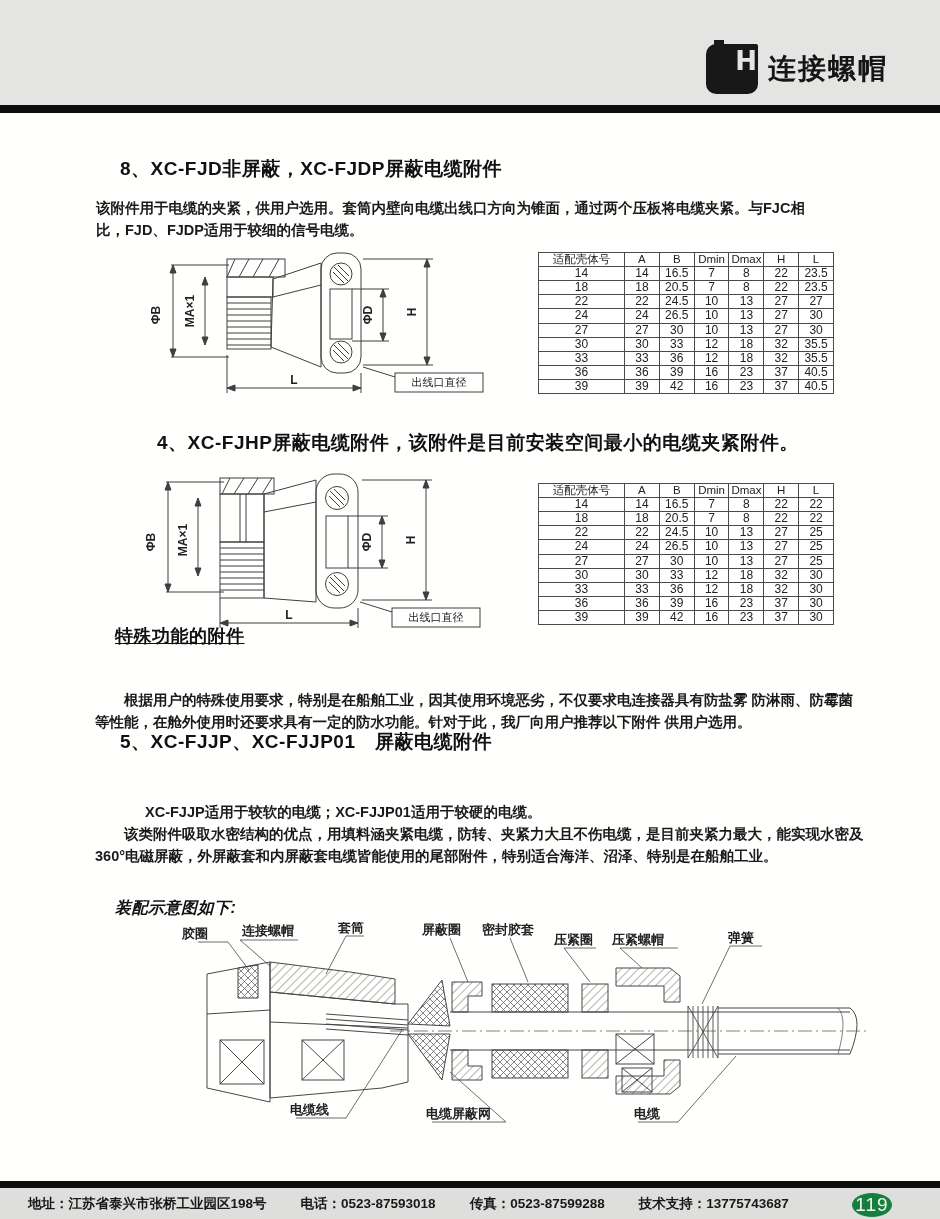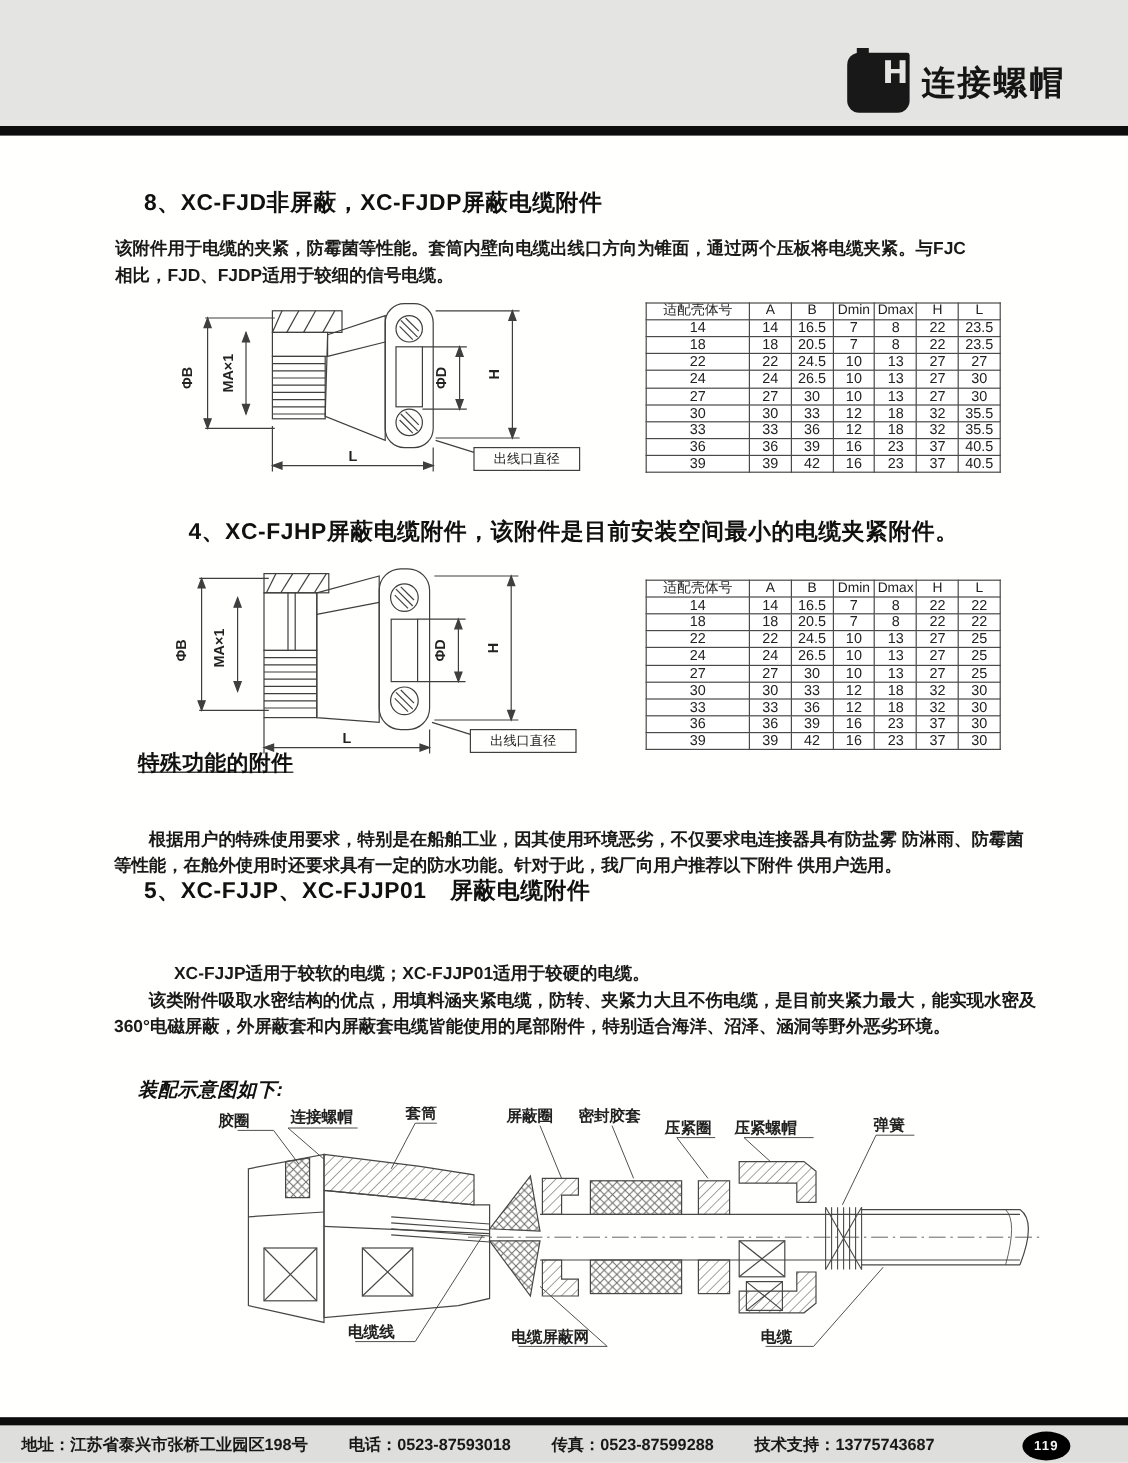--- a/index.html
+++ b/index.html
@@ -28,40 +28,40 @@
   table.spec th:first-child, table.spec td:first-child { width:86px; }
 
   svg text { font-family:"Liberation Sans", sans-serif; fill:#222; }
   svg .dim { font-size:12px; font-weight:600; }
   svg .lbl { font-size:13px; font-weight:600; }
 
   .outlet-note { font-size:11px; }
 
   
   .footbar { position:absolute; left:0; top:1181px; width:940px; height:7px; background:#0d0d0d; }
-  .footer { position:absolute; left:0; top:1188px; width:940px; height:31px; background:#dededc; display:flex; align-items:center; gap:34px; padding-left:18px; font-size:13.5px; font-weight:600; color:#181818; }
-  .page-badge { position:absolute; right:48px; top:1193px; width:40px; height:24px; background:#000000; border-radius:50%; color:#f4f4f2; font-size:11px; font-weight:700; display:flex; align-items:center; justify-content:center; letter-spacing:1px; }
+  .footer { position:absolute; left:0; top:1188px; width:940px; height:31px; background:#dededc; display:flex; align-items:center; gap:34px; padding-left:28px; font-size:13.5px; font-weight:600; color:#181818; }
+  .page-badge { position:absolute; right:48px; top:1193px; width:40px; height:24px; background:#15803d; border-radius:50%; color:#f4f4f2; font-size:19px; font-weight:400; display:flex; align-items:center; justify-content:center; letter-spacing:1px; }
 </style>
 </head>
 <body>
 
 <div class="page">
 
   <div class="header">
     <div class="brand">
       <div class="logo-mark">
           <span class="lh">H</span>
         </div>
       <div class="brand-name">连接螺帽</div>
     </div>
   </div>
   <div class="topbar"></div>
 
   <div class="sec-title" style="left:120px; top:156px;">8、XC-FJD非屏蔽，XC-FJDP屏蔽电缆附件</div>
-  <div class="para" style="left:96px; top:198px; width:716px;">该附件用于电缆的夹紧，防霉菌等性能。套筒内壁向电缆出线口方向为锥面，通过两个压板将电缆夹紧。与FJC相比，FJD、FJDP适用于较细的信号电缆。</div>
+  <div class="para" style="left:96px; top:198px; width:716px;">该附件用于电缆的夹紧，供用户选用。套筒内壁向电缆出线口方向为锥面，通过两个压板将电缆夹紧。与FJC相比，FJD、FJDP适用于较细的信号电缆。</div>
 
   <svg style="position:absolute; left:143px; top:245px;" width="378" height="160" viewBox="0 0 378 160">
     <g stroke="#3f3f3f" stroke-width="1" fill="none">
 
       <line x1="30" y1="20" x2="30" y2="112"></line>
       <path d="M30,20 l-3,8 l6,0 z M30,112 l-3,-8 l6,0 z" fill="#3f3f3f"></path>
       <line x1="28" y1="20" x2="86" y2="20"></line>
         <line x1="28" y1="112" x2="86" y2="112"></line>
 
       <line x1="62" y1="32" x2="62" y2="100"></line>
@@ -389,21 +389,21 @@
           <td>30</td>
         </tr>
       </tbody>
   </table>
 
   <div class="sec-title" style="left:115px; top:624px; font-size:18px;text-decoration:underline;">特殊功能的附件</div>
   <div class="para" style="left:95px; top:690px; width:766px; text-indent:2em;">根据用户的特殊使用要求，特别是在船舶工业，因其使用环境恶劣，不仅要求电连接器具有防盐雾 防淋雨、防霉菌等性能，在舱外使用时还要求具有一定的防水功能。针对于此，我厂向用户推荐以下附件 供用户选用。</div>
 
   <div class="sec-title" style="left:120px; top:729px;">5、XC-FJJP、XC-FJJP01　屏蔽电缆附件</div>
   <div class="para" style="left:145px; top:802px; width:680px;">XC-FJJP适用于较软的电缆；XC-FJJP01适用于较硬的电缆。</div>
-  <div class="para" style="left:95px; top:824px; width:772px; text-indent:2em;">该类附件吸取水密结构的优点，用填料涵夹紧电缆，防转、夹紧力大且不伤电缆，是目前夹紧力最大，能实现水密及360°电磁屏蔽，外屏蔽套和内屏蔽套电缆皆能使用的尾部附件，特别适合海洋、沼泽、涵洞等野外恶劣环境。</div>
+  <div class="para" style="left:95px; top:824px; width:772px; text-indent:2em;">该类附件吸取水密结构的优点，用填料涵夹紧电缆，防转、夹紧力大且不伤电缆，是目前夹紧力最大，能实现水密及360°电磁屏蔽，外屏蔽套和内屏蔽套电缆皆能使用的尾部附件，特别适合海洋、沼泽、特别是在船舶工业。</div>
 
   <div class="sec-title" style="left:115px; top:898px; font-size:16px;font-style:italic;">装配示意图如下:</div>
 
   <svg style="position:absolute; left:150px; top:922px;" width="780" height="220" viewBox="0 0 780 220">
     <defs>
       <pattern id="h45" width="6" height="6" patternUnits="userSpaceOnUse" patternTransform="rotate(45)">
         <line x1="0" y1="0" x2="0" y2="6" stroke="#666" stroke-width="1"></line>
       </pattern>
       <pattern id="xh" width="7" height="7" patternUnits="userSpaceOnUse">
         <path d="M0,0 L7,7 M7,0 L0,7" stroke="#666" stroke-width="0.8" fill="none"></path>

